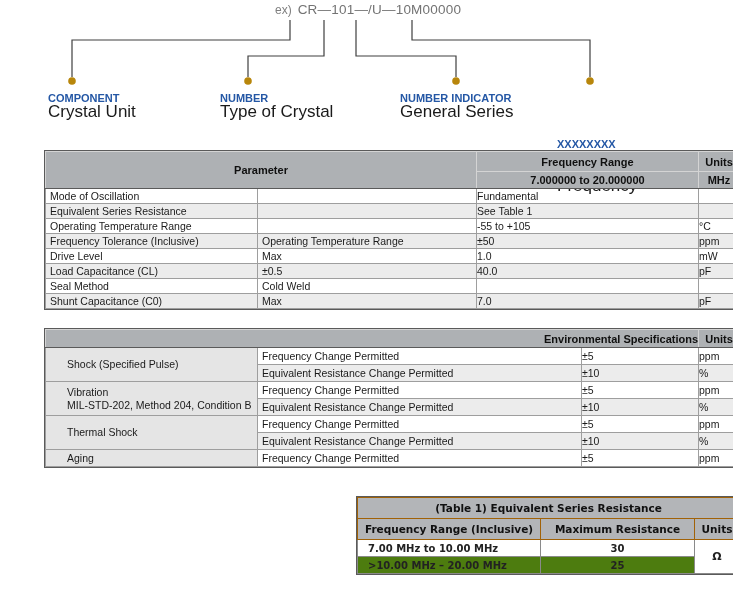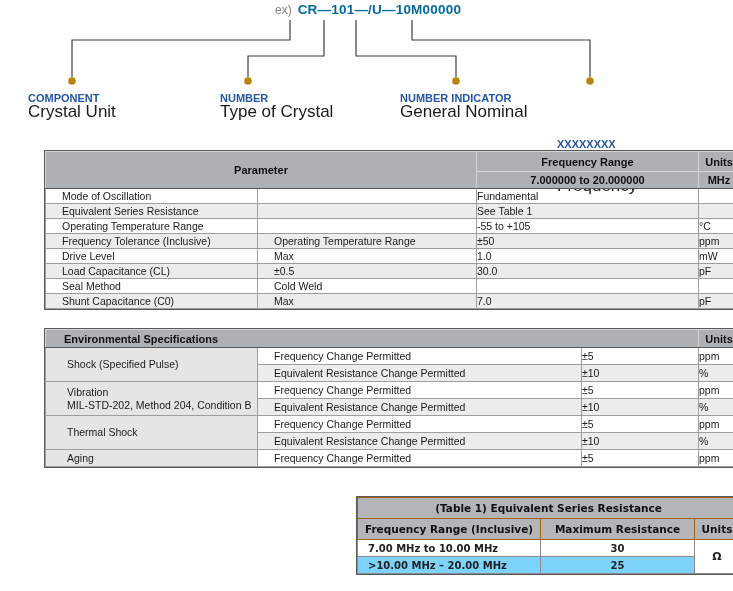--- a/index.html
+++ b/index.html
@@ -10,21 +10,21 @@
     color:#1a1a1a;
   }
   .page { position:absolute; left:0; top:0; width:733px; height:591px; background:#fff; }
 
   
   .partno {
     position:absolute; left:251px; top:2px;
     display:flex; align-items:baseline; gap:6px; white-space:nowrap;margin-left:24px;
   }
   .partno .prefix { font-size:12px; color:#7f7f7f; }
-  .partno .code   { font-size:13.5px; font-weight:bold; color:#0369a1; letter-spacing:0.2px; }
+  .partno .code   { font-size:13.5px; font-weight:normal; color:#737373; letter-spacing:0.2px; }
 
   .connsvg { position:absolute; left:0; top:0; }
 
   .plabel { position:absolute; top:91px; }
   .ptitle { font-size:11px; font-weight:bold; color:#2457A5; line-height:14px; white-space:nowrap; }
   .psub   { font-size:17px; color:#1a1a1a; line-height:14px; }
   .plabel.w { width:118px;margin-top:46px; }
   .plabel.w .psub { white-space:normal; }
 
   
@@ -32,37 +32,37 @@
   th, td { overflow:hidden; white-space:nowrap; padding:0; }
   th { background:#AEB1B4; color:#101010; font-weight:bold; }
 
   
   .main { left:1px; top:151px; width:694px; }
   .main th { border:1px solid #d4d4d4; font-size:11px; height:19px; text-align:center; }
   .main th.hb { border-bottom:1px solid #5a5a5a; }
   .main thead tr.r2 th { height:16px; }
   .main tbody td { border:1px solid #9e9e9e; font-size:10.5px; height:14px; }
   .main tbody tr:nth-child(even) td { background:#ECECEC; }
-  td.lbl { text-align:left; padding-left:16px; }
+  td.lbl { text-align:left; padding-left:4px; }
   td.val, td.unit { text-align:left; }
 
   
   .env { left:1px; top:329px; width:694px; }
   .env th { border:1px solid #d4d4d4; border-bottom:1px solid #5a5a5a; font-size:11px; height:17px; }
-  .env th.ttl { text-align:left; padding-left:18px; }
+  .env th.ttl { text-align:right; padding-left:12px; }
   .env td { border:1px solid #9e9e9e; font-size:10.5px; height:16px; }
   .env td.cat { background:#e5e5e5; text-align:left; padding-left:21px; vertical-align:middle; line-height:13px; }
   .env td.g { background:#ECECEC; }
 
   
   .t1 { left:313px; top:497px; width:382px; font-family:"DejaVu Sans", sans-serif; }
   .t1 th { border:1px solid #a16207; font-size:10.5px; height:20px; background:#B3B5B8; text-align:center; }
   .t1 td { border:1px solid #8a8a8a; font-size:10px; font-weight:bold; color:#222; height:16px; text-align:center; background:#fff; }
   .t1 td.left { text-align:left; padding-left:10px; }
-  .t1 tr.alt td { background:#7dd3fc; }
+  .t1 tr.alt td { background:#4d7c0f; }
   .t1 td.om { background:#fff; font-size:11px; }
 </style>
 </head>
 <body>
 
 <div class="page">
 
   <div class="partno">
     <span class="prefix">ex)</span>
     <span class="code">CR—101—/U—10M00000</span>
@@ -72,31 +72,31 @@
     <polyline points="290,20 290,40 72,40 72,77" fill="none" stroke="#3f3f3f" stroke-width="1.2"></polyline>
     <polyline points="324,20 324,56 248,56 248,77" fill="none" stroke="#3f3f3f" stroke-width="1.2"></polyline>
     <polyline points="356,20 356,56 456,56 456,77" fill="none" stroke="#3f3f3f" stroke-width="1.2"></polyline>
     <polyline points="412,20 412,40 590,40 590,77" fill="none" stroke="#3f3f3f" stroke-width="1.2"></polyline>
     <circle cx="72" cy="81" r="3.8" fill="#B8860B"></circle>
     <circle cx="248" cy="81" r="3.8" fill="#B8860B"></circle>
     <circle cx="456" cy="81" r="3.8" fill="#B8860B"></circle>
     <circle cx="590" cy="81" r="3.8" fill="#B8860B"></circle>
   </svg>
 
-  <div class="plabel" style="left:28px">
+  <div class="plabel" style="left:48px">
     <div class="ptitle">COMPONENT</div>
     <div class="psub">Crystal Unit</div>
   </div>
   <div class="plabel" style="left:220px">
     <div class="ptitle">NUMBER</div>
     <div class="psub">Type of Crystal</div>
   </div>
   <div class="plabel" style="left:400px">
     <div class="ptitle">NUMBER INDICATOR</div>
-    <div class="psub">General Nominal</div>
+    <div class="psub">General Series</div>
   </div>
   <div class="plabel w" style="left:557px">
     <div class="ptitle">XXXXXXXX</div>
     <div class="psub">Specified Nominal Frequency</div>
   </div>
 
   <table class="main">
     <colgroup>
         <col style="width:212px">
         <col style="width:219px">
@@ -141,21 +141,21 @@
       </tr>
       <tr>
         <td class="lbl">Drive Level</td>
         <td class="lbl">Max</td>
         <td class="val">1.0</td>
         <td class="unit">mW</td>
       </tr>
       <tr>
         <td class="lbl">Load Capacitance (CL)</td>
         <td class="lbl">±0.5</td>
-        <td class="val">30.0</td>
+        <td class="val">40.0</td>
         <td class="unit">pF</td>
       </tr>
       <tr>
         <td class="lbl">Seal Method</td>
         <td class="lbl">Cold Weld</td>
         <td class="val"></td>
         <td class="unit"></td>
       </tr>
       <tr>
         <td class="lbl">Shunt Capacitance (C0)</td>

